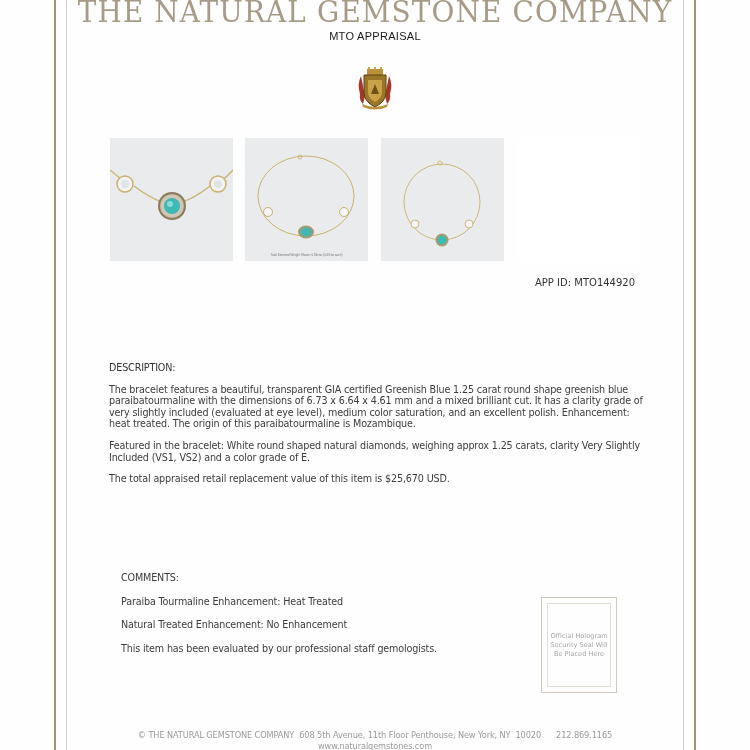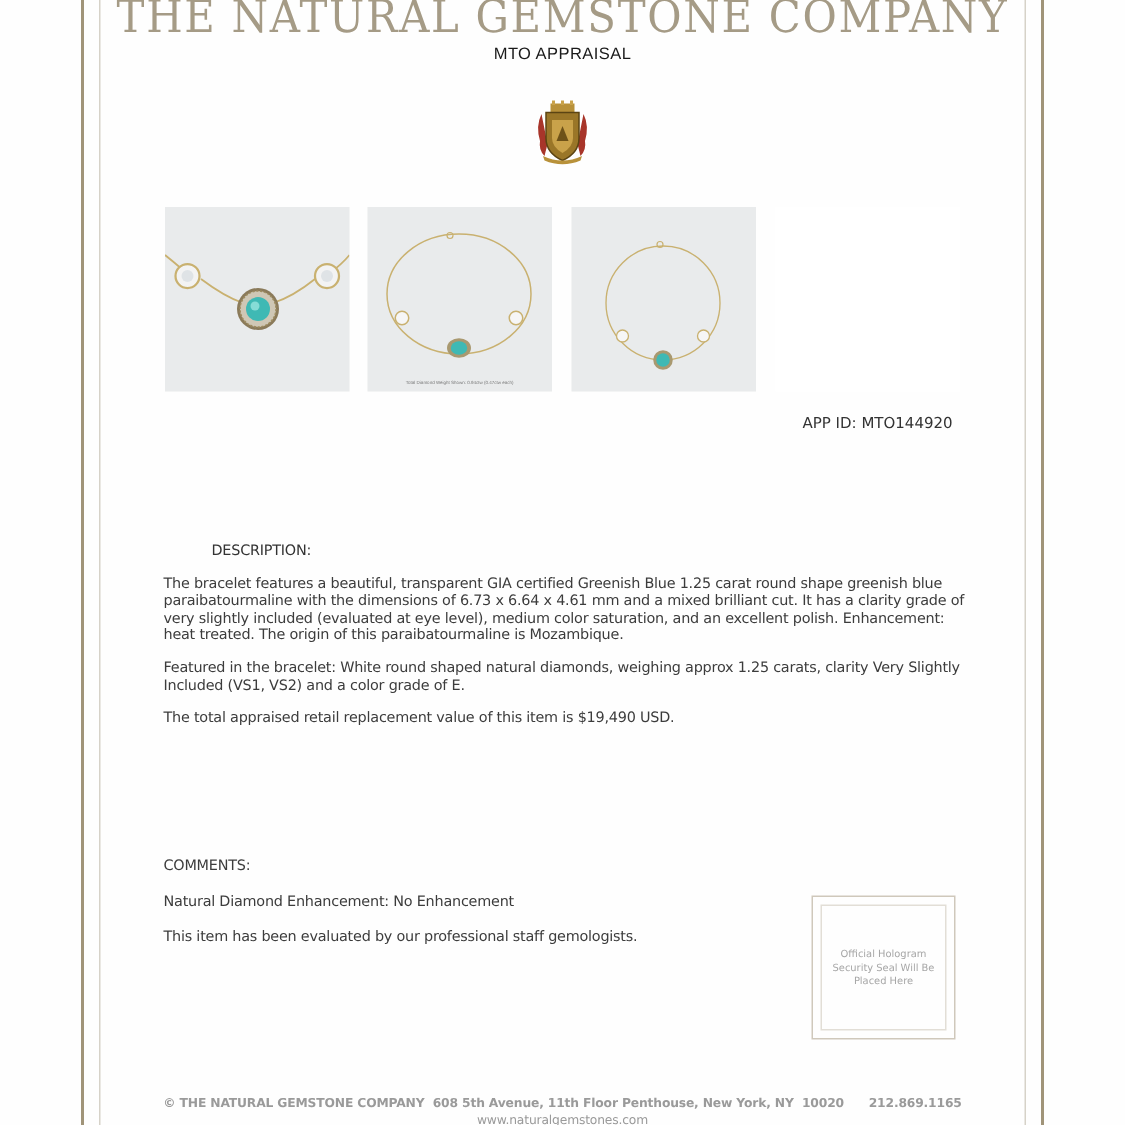--- a/index.html
+++ b/index.html
@@ -51,27 +51,27 @@
     font-family: "DejaVu Sans", sans-serif; font-size: 10px; color: #333;
   }
 
   .content {
     position: absolute; left: 109px; top: 362px; width: 540px;
     font-family: "DejaVu Sans", sans-serif;
     font-size: 9.6px; line-height: 11.6px; color: #3c3c3c;
     letter-spacing: -0.15px;
   }
   .content p { margin: 0 0 10px 0; }
-  .content .label { margin-bottom: 10px; color: #333; margin-left: 32px; }
+  .content .label { margin-bottom: 10px; color: #333; }
   .comments { position: absolute; left: 109px; top: 572px; width: 400px;
     font-family: "DejaVu Sans", sans-serif; font-size: 9.6px; line-height: 11.6px; color: #3c3c3c; letter-spacing: -0.15px; }
-  .comments p { margin: 0 0 12px 0; }
+  .comments p { margin: 0 0 12px 12px; }
 
   .seal-outer {
-    position: absolute; left: 541px; top: 597px; width: 96px; height: 96px;
+    position: absolute; left: 541px; top: 597px; width: 76px; height: 96px;
     border: 1.5px solid #cfc8bb; box-sizing: border-box;
   }
   .seal-inner {
     position: absolute; left: 5px; top: 5px; right: 5px; bottom: 5px;
     border: 1px solid #e2ded6;
     display: flex; align-items: center; justify-content: center;
     text-align: center;
   }
   .seal-text {
     font-family: "DejaVu Sans", sans-serif; font-size: 6.6px; line-height: 9px;
@@ -151,31 +151,32 @@
 </div>
 
 <div class="photo photo-4"></div>
 
 <div class="app-id">APP ID: MTO144920</div>
 
 <div class="content">
   <p class="label">DESCRIPTION:</p>
   <p>The bracelet features a beautiful, transparent GIA certified Greenish Blue  1.25 carat round shape greenish blue paraibatourmaline with the dimensions of 6.73 x 6.64 x 4.61 mm and a mixed brilliant cut. It has a clarity grade of very slightly included (evaluated at eye level), medium color saturation, and an excellent polish. Enhancement: heat treated. The origin of this paraibatourmaline is Mozambique.</p>
   <p>Featured in the bracelet: White round shaped natural diamonds, weighing approx 1.25 carats, clarity Very Slightly Included (VS1, VS2) and a color grade of E.</p>
-  <p>The total appraised retail replacement value of this item is $19,490 USD.</p>
+  <p>The total appraised retail replacement value of this item is $25,670 USD.</p>
 </div>
 
 <div class="comments">
   <p>COMMENTS:</p>
-  <p>Natural Diamond Enhancement: No Enhancement</p>
+  <p>Paraiba Tourmaline Enhancement: Heat Treated</p>
+  <p>Natural Treated Enhancement: No Enhancement</p>
   <p>This item has been evaluated by our professional staff gemologists.</p>
 </div>
 
 <div class="seal-outer">
   <div class="seal-inner">
     <div class="seal-text">Official Hologram Security Seal Will Be Placed Here</div>
   </div>
 </div>
 
 <div class="footer">
-  <div style="white-space:pre;font-weight:bold;">© THE NATURAL GEMSTONE COMPANY  608 5th Avenue, 11th Floor Penthouse, New York, NY  10020      212.869.1165</div>
+  <div style="white-space:pre;">© THE NATURAL GEMSTONE COMPANY  608 5th Avenue, 11th Floor Penthouse, New York, NY  10020      212.869.1165</div>
   <div>www.naturalgemstones.com</div>
 </div>
 
 </body></html>

